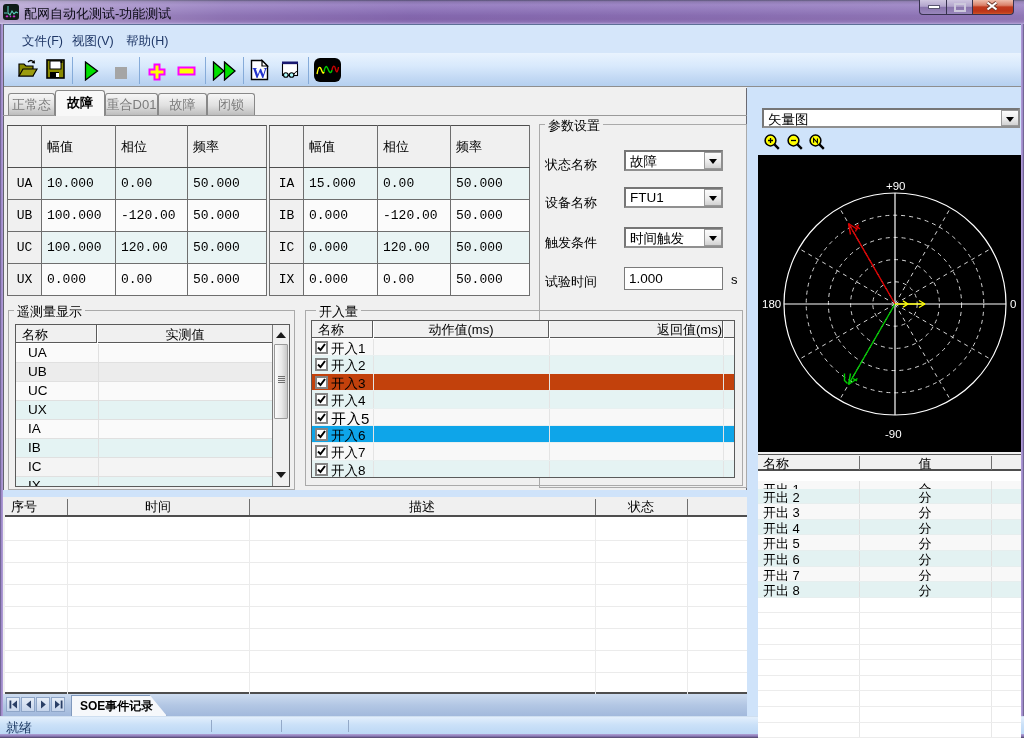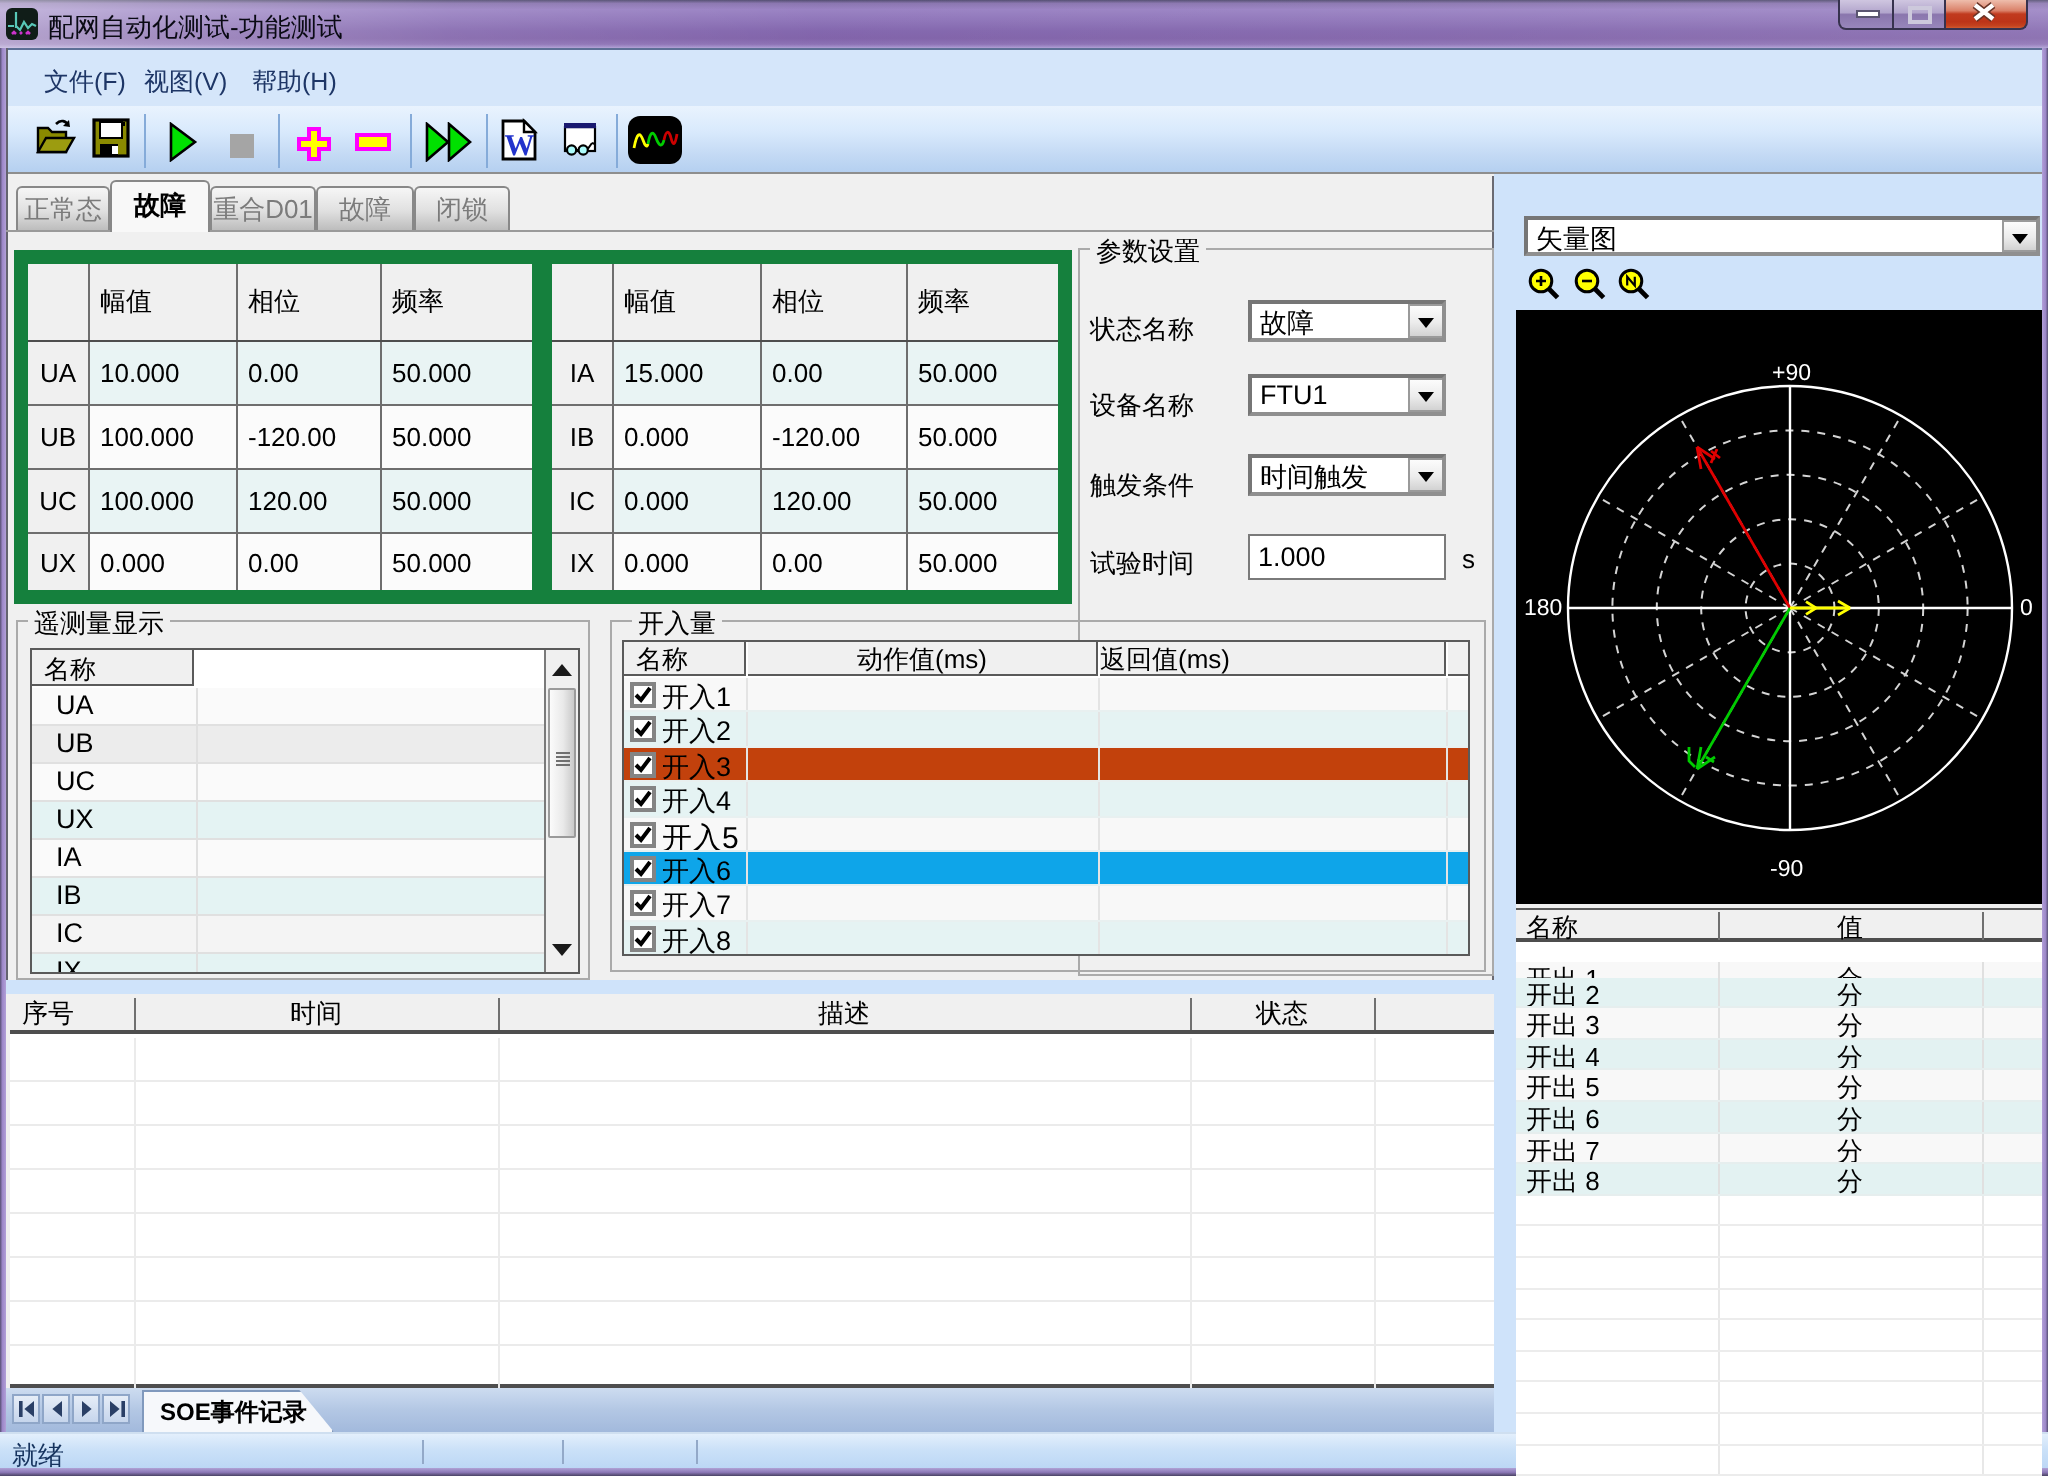--- a/index.html
+++ b/index.html
@@ -139,21 +139,21 @@
 <div class="tab abs" style="left:105px;width:53px">重合D01</div>
 <div class="tab abs" style="left:158px;width:49px">故障</div>
 <div class="tab abs" style="left:207px;width:48px">闭锁</div>
 <div class="abs" id="tabline"></div>
 
 <style>
 .mt { position:absolute; border-collapse:collapse; table-layout:fixed; font-size:13px; color:#000; }
 .mt td { border:1px solid #6e6e6e; border-top:1px solid #909090; padding:0 0 0 5px; overflow:hidden; background:#fbfbfb; }
 .mt tr.hd td { background:#f0f0f0; border-top:1px solid #4e4e4e; border-bottom:1px solid #4e4e4e; height:42px; }
 .mt td.rh { background:#f0f0f0; text-align:center; padding:0; }
-.mt { border:7px solid #15803d; }
+.mt { border:1px solid #15803d;font-family:Liberation Mono, monospace; }
 .mt td.cyan { background:#e9f4f4; }
 .mt td { height:32px; }
 </style>
 <table class="mt" style="left:7px;top:125px;width:259px">
   <colgroup>
       <col style="width:34px">
       <col style="width:74px">
       <col style="width:72px">
       <col style="width:79px">
     </colgroup>
@@ -251,20 +251,21 @@
   </div>
 <div class="abs" style="left:624px;top:267px;width:99px;height:23px;background:#fff;border:1px solid #7a7a7a">
   <div style="position:absolute;left:4px;top:3px;font-size:13.5px">1.000</div>
   </div>
 <div class="abs" style="left:731px;top:272px;font-size:13px">s</div>
 
 <div class="gbox abs" style="left:8px;top:310px;width:287px;height:180px"></div>
 <div class="glabel abs" style="left:14px;top:303px">遥测量显示</div>
 <div class="abs" style="left:15px;top:324px;width:275px;height:163px;border:1px solid #5a5a5a;background:#fff;overflow:hidden">
   <div style="position:absolute;left:0;top:0;width:81px;height:18px;background:#f0f0f0;border-right:1px solid #5a5a5a;border-bottom:1px solid #5a5a5a;font-size:13px;padding:1px 0 0 6px">名称</div>
+  <div style="position:absolute;left:82px;top:0;width:174px;height:18px;background:#f0f0f0;border-bottom:1px solid #5a5a5a;font-size:13px;text-align:center;padding-top:1px">实测值</div>
   <div id="telrows" style="position:absolute;left:0;top:19px;width:256px">
       <div style="position:absolute;left:0;top:0px;width:256px;height:19px;background:#fafafa;border-bottom:1px solid #e0e0e0">
         <div style="position:absolute;left:12px;top:1px;font-size:13.5px">UA</div>
         <div style="position:absolute;left:82px;top:0;width:1px;height:19px;background:#e0e0e0"></div>
       </div>
       <div style="position:absolute;left:0;top:19px;width:256px;height:19px;background:#ececec;border-bottom:1px solid #e0e0e0">
         <div style="position:absolute;left:12px;top:1px;font-size:13.5px">UB</div>
         <div style="position:absolute;left:82px;top:0;width:1px;height:19px;background:#e0e0e0"></div>
       </div>
       <div style="position:absolute;left:0;top:38px;width:256px;height:19px;background:#fafafa;border-bottom:1px solid #e0e0e0">
@@ -300,21 +301,21 @@
       </div>
     <div style="position:absolute;left:3px;bottom:8px;border:5px solid transparent;border-top:6px solid #1a1a1a;border-bottom:none"></div>
   </div>
 </div>
 
 <div class="gbox abs" style="left:305px;top:310px;width:438px;height:176px"></div>
 <div class="glabel abs" style="left:316px;top:303px">开入量</div>
 <div class="abs" style="left:311px;top:320px;width:424px;height:158px;border:1px solid #5a5a5a;background:#fff;overflow:hidden">
   <div style="position:absolute;left:0;top:0;width:61px;height:17px;background:#f0f0f0;border-right:1px solid #5a5a5a;border-bottom:1px solid #5a5a5a;font-size:13px;padding:0 0 0 6px">名称</div>
   <div style="position:absolute;left:62px;top:0;width:175px;height:17px;background:#f0f0f0;border-right:1px solid #5a5a5a;border-bottom:1px solid #5a5a5a;font-size:13px;text-align:center">动作值(ms)</div>
-  <div style="position:absolute;left:238px;top:0;width:173px;height:17px;background:#f0f0f0;border-right:1px solid #5a5a5a;border-bottom:1px solid #5a5a5a;font-size:13px;text-align:left">返回值(ms)</div>
+  <div style="position:absolute;left:238px;top:0;width:173px;height:17px;background:#f0f0f0;border-right:1px solid #5a5a5a;border-bottom:1px solid #5a5a5a;font-size:13px;text-align:right">返回值(ms)</div>
   <div style="position:absolute;left:412px;top:0;width:12px;height:17px;background:#f0f0f0;border-bottom:1px solid #5a5a5a"></div>
   <div id="kirows" style="position:absolute;left:0;top:18px;width:424px">
       <div style="position:absolute;left:0;top:0px;width:424px;height:17.4px;background:#f8f8f8">
         <div style="position:absolute;left:3px;top:2px;width:13px;height:13px;border:2px solid #848484;background:#fff">
           <svg width="9" height="9" style="position:absolute;left:0;top:0">
             <path d="M1 4.5 L3.5 7 L8 1" stroke="#000" stroke-width="2" fill="none"></path>
           </svg>
         </div>
         <div style="position:absolute;left:19px;top:1px;font-size:13.5px">开入1</div>
         <div style="position:absolute;left:61px;top:0;width:1px;height:100%;background:#e4e4e4"></div>

